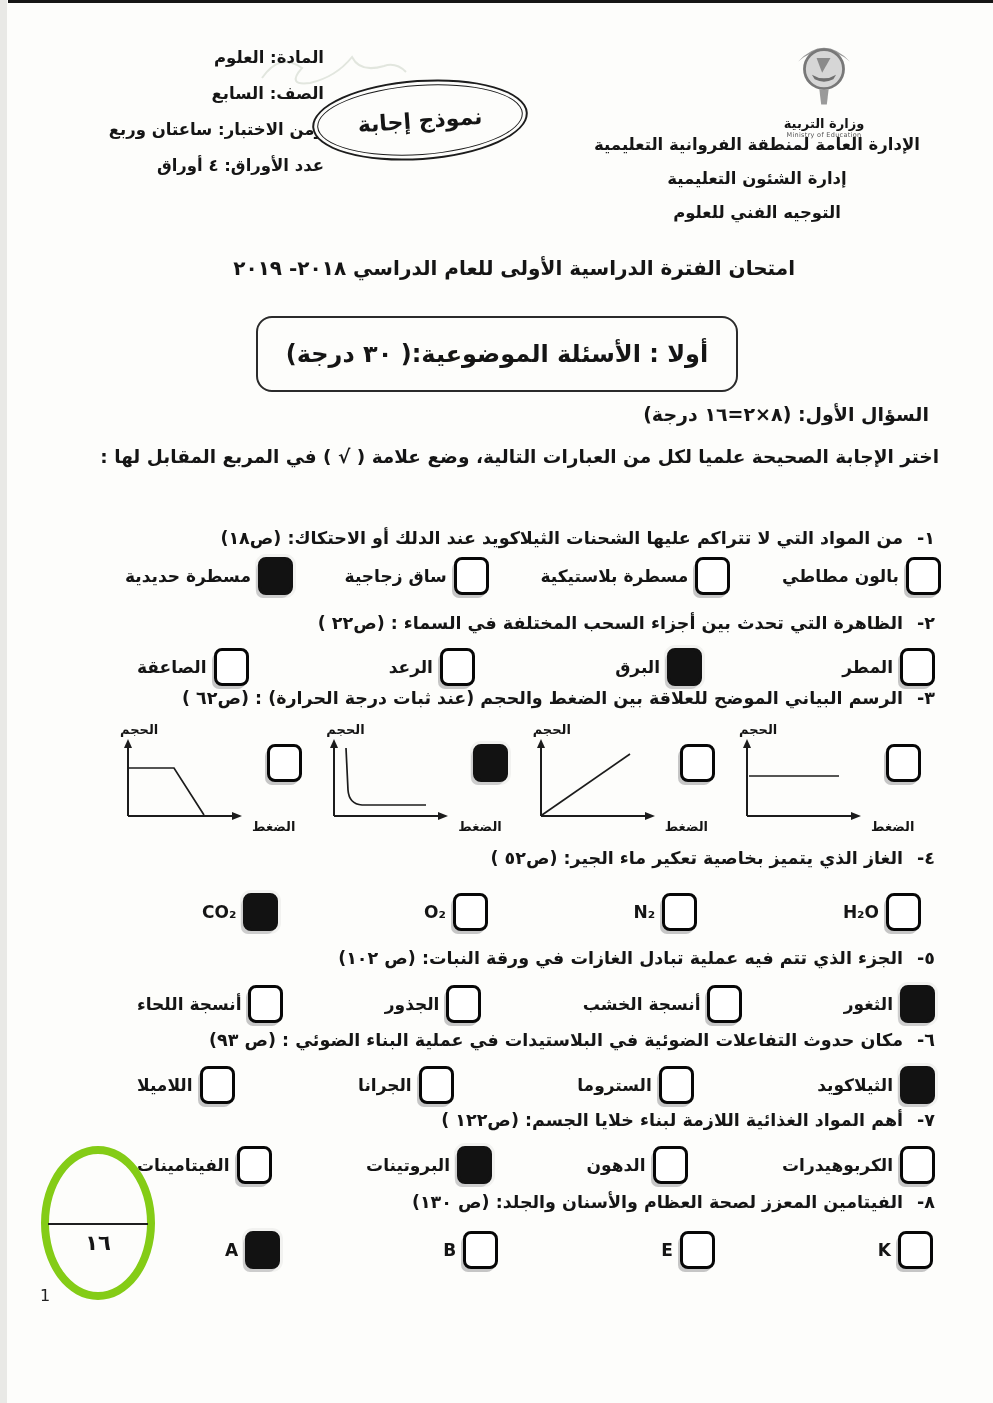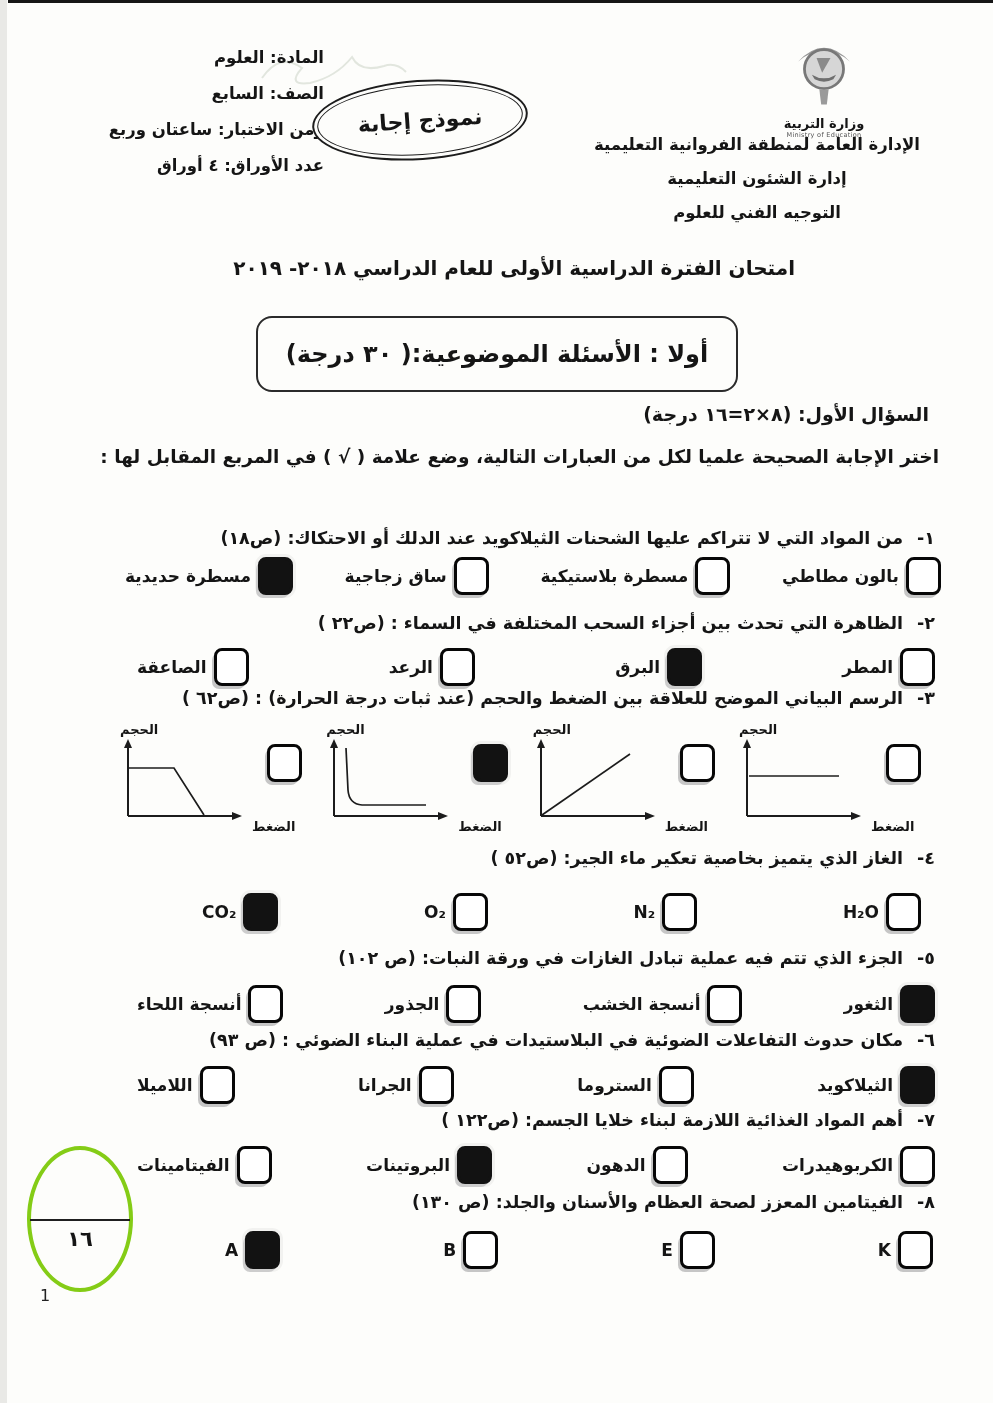--- a/index.html
+++ b/index.html
@@ -61,22 +61,22 @@
   
   .graph-row{position:absolute;top:722px;left:112px;right:66px;display:flex;
     justify-content:space-between;direction:rtl;}
   .graph-opt{position:relative;width:196px;height:112px;direction:ltr;}
   .graph-opt svg.axes{position:absolute;left:0;top:16px;}
   .g-ylabel{position:absolute;top:0;left:8px;font-weight:bold;font-size:13px;}
   .g-xlabel{position:absolute;bottom:0;left:140px;font-weight:bold;font-size:13px;}
   .graph-opt .cb{position:absolute;right:6px;top:22px;}
 
   .score-circle{
-    position:absolute;left:27px;top:1146px;width:98px;height:138px;
-    border:4px solid #84cc16;border-radius:50%;background:transparent;
+    position:absolute;left:41px;top:1146px;width:98px;height:138px;
+    border:8px solid #84cc16;border-radius:50%;background:transparent;
   }
   .score-line{position:absolute;left:-1px;right:-1px;top:50%;border-top:2px solid #1f1f1f;}
   .score-value{position:absolute;top:56%;left:0;width:100%;text-align:center;
     font-weight:bold;font-size:21px;letter-spacing:9px;}
 
   .page-number{position:absolute;left:40px;top:1286px;font-size:16px;color:#222;direction:ltr;}
 
   .scribble{position:absolute;left:250px;top:26px;opacity:.55;}
   .stroke{stroke:#1c1c1c;stroke-width:1.7;fill:none;}
   .axisline{stroke:#1c1c1c;stroke-width:2;}

